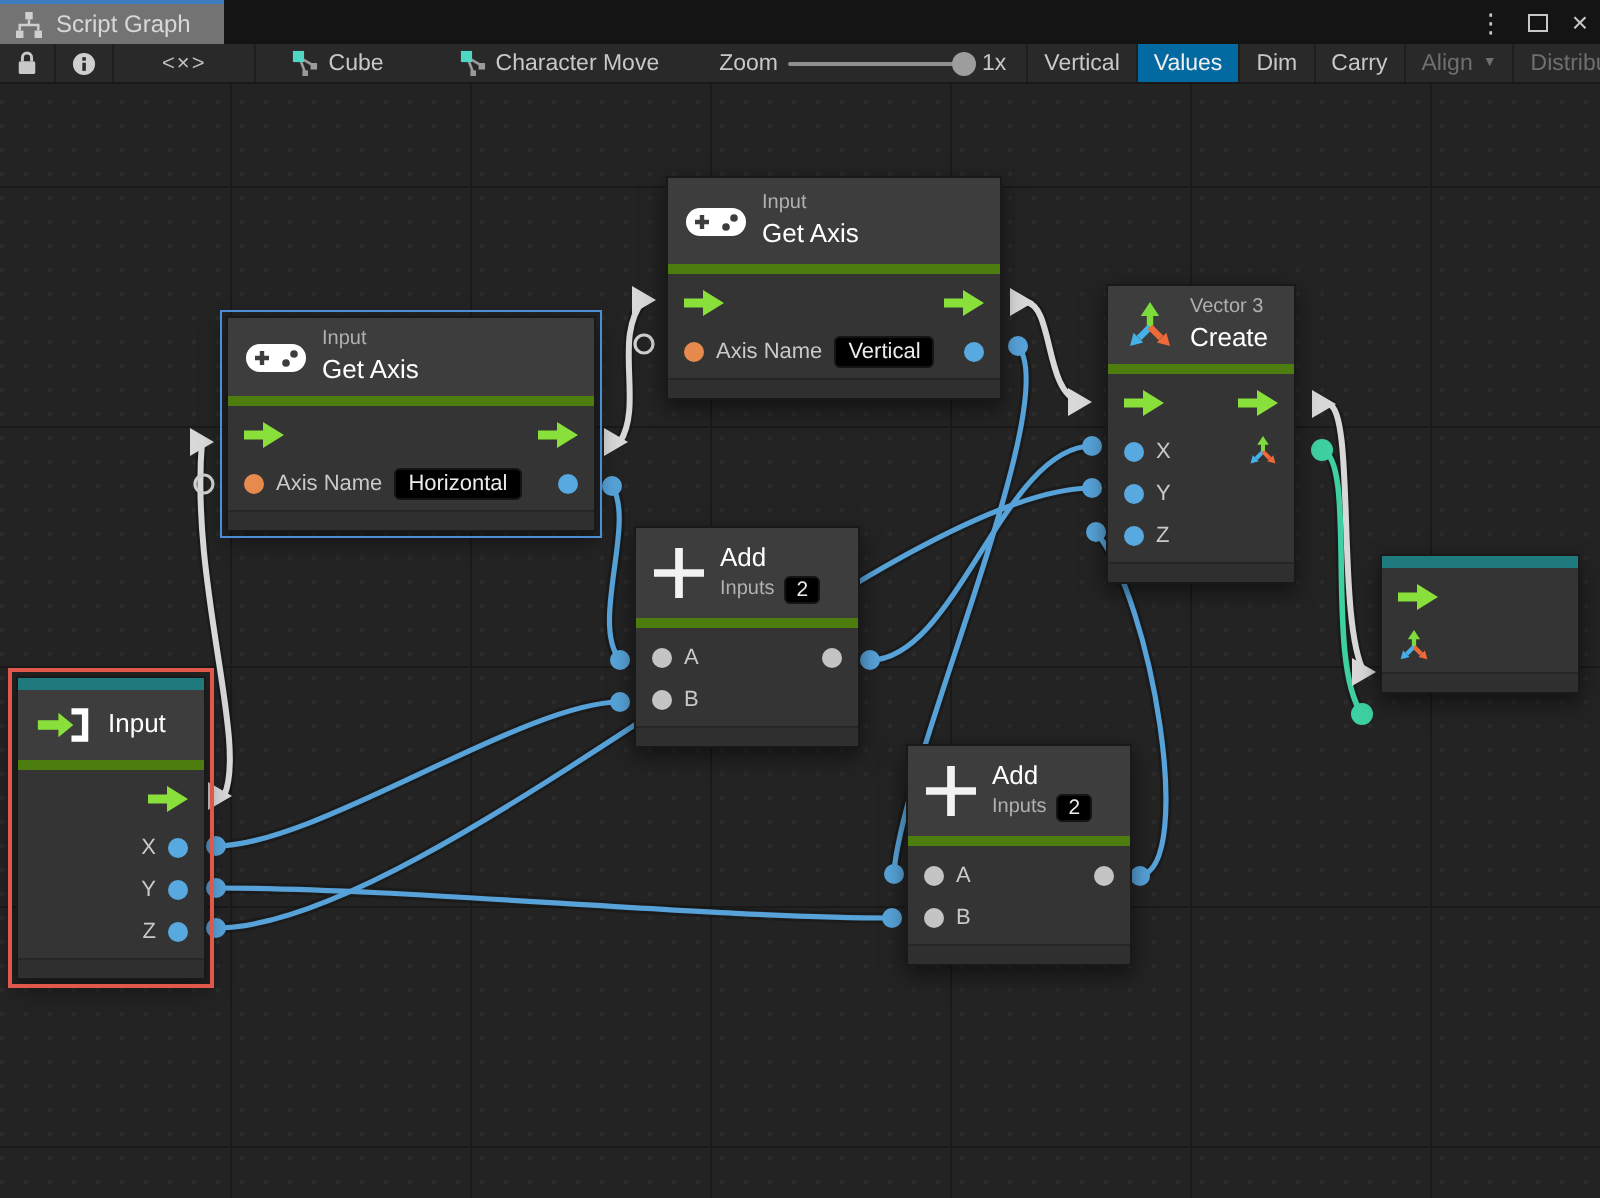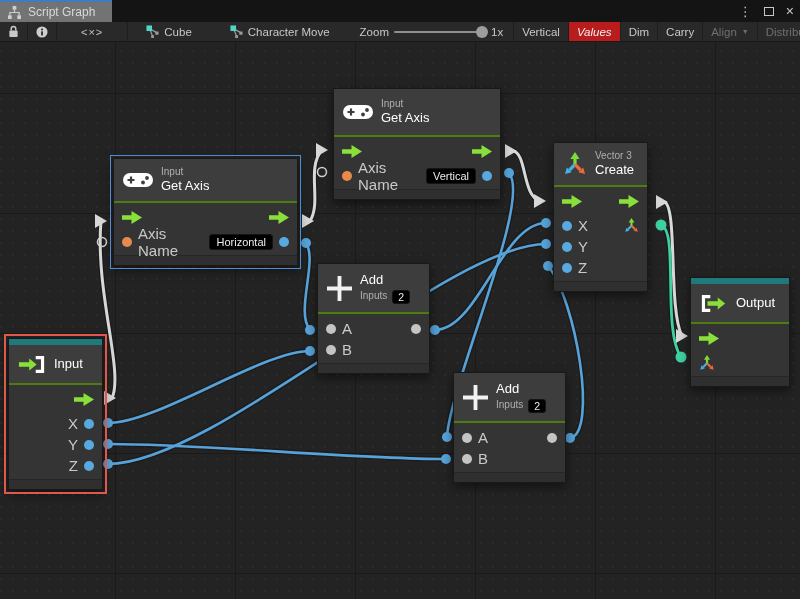--- a/index.html
+++ b/index.html
@@ -37,49 +37,49 @@
   .tseg { display:flex; align-items:center; padding:0 8px; border-right:1px solid #1e1e1e; }
   .tseg.wide { padding:0 24px; }
   .titem { display:flex; align-items:center; gap:5px; padding:0 10px; }
   .code-glyph { font-size:11px; letter-spacing:1px; color:#c2c2c2; }
   .zoom-wrap { display:flex; align-items:center; gap:5px; padding:0 10px; }
   .zoom-track { position:relative; width:92px; height:2px; background:#8f8f8f; border-radius:1px; }
   .zoom-thumb { position:absolute; right:-2px; top:-5px; width:12px; height:12px;
     border-radius:50%; background:#9d9d9d; }
   .tbtn { display:flex; align-items:center; padding:0 8px; border-left:1px solid #1e1e1e; }
   .tbtn.first { margin-left:auto; }
-  .tbtn.active { background:#b91c1c; color:#f0f0f0;font-style:italic; }
+  .tbtn.active { background:#0369a1; color:#f0f0f0; }
   .tbtn.disabled { color:#6f6f6f; }
   .caret { font-size:7px; margin-left:5px; }
 
   
   svg.wires { position:absolute; inset:0; z-index:5; }
 
   
   .node { position:absolute; background:#343434; border:1px solid #191919;
     box-shadow:0 4px 10px rgba(0,0,0,0.5); z-index:10; }
   .node.sel-blue { outline:1px solid #4c8ed6; outline-offset:2px; }
   .node.sel-red  { outline:2px solid #e0584b; outline-offset:2px; }
   .accent-bar { height:6px; background:#1e7a7c; }
-  .node-header { background:#3d3d3d; border-bottom:2px solid #4d7c0f;
+  .node-header { background:#3d3d3d; border-bottom:5px solid #4d7c0f;
     display:flex; align-items:center; gap:8px; padding:4px 9px; }
   .subtitle { font-size:10px; color:#b0b0b0; line-height:1.25; }
   .title { font-size:13px; color:#fff; line-height:1.25; }
   .row { display:flex; align-items:center; gap:6px; padding:0 8px; color:#c9c9c9; font-size:11px; }
   .flow-row { height:28px; }
   .port-row { height:21px; }
   .node-footer { height:10px; background:#2f2f2f; border-top:1px solid #262626; margin-top:3px; }
   .dot { width:10px; height:10px; border-radius:50%; flex:0 0 auto; }
   .dot.blue { background:#57a9e0; } .dot.orange { background:#e78a4e; }
   .dot.gray { background:#c4c4c4; }
   .ml-auto { margin-left:auto; }
   .field { background:#000000; border:1px solid #141414; border-radius:3px;
     color:#ececec; font-size:11px; padding:1px 6px; }
   .field.small { padding:0 5px; font-size:10.5px; }
-  .plabel { font-size:15px; color:#c9c9c9; }
+  .plabel { font-size:11px; color:#c9c9c9; }
   .inputs-line { display:flex; align-items:center; gap:5px; margin-top:1px;justify-content:center; }
   .hdr-2line { display:flex; flex-direction:column; justify-content:center; }
   .icon { flex:0 0 auto; display:inline-flex; }
 </style>
 </head>
 <body>
 
 <div id="stage">
 
   <svg width="0" height="0" style="position:absolute">
@@ -397,28 +397,20 @@
     </div>
     <div class="row port-row">
       <span class="plabel ml-auto">Z</span>
       <span class="dot blue"></span>
     </div>
     <div class="node-footer"></div>
   </div>
 
   <div class="node" style="left:690px; top:277px; width:100px;">
     <div class="accent-bar"></div>
-    <div class="node-header" style="height:40px;">
-      <span class="icon">
-          <svg width="28" height="17">
-            <use href="#sym-output-bracket"></use>
-          </svg>
-        </span>
-      <div class="title">Output</div>
-    </div>
     <div class="row flow-row">
       <span class="icon">
           <svg width="20" height="13">
             <use href="#sym-flow-arrow"></use>
           </svg>
         </span>
     </div>
     <div class="row port-row">
       <span class="icon">
           <svg width="16" height="16">

